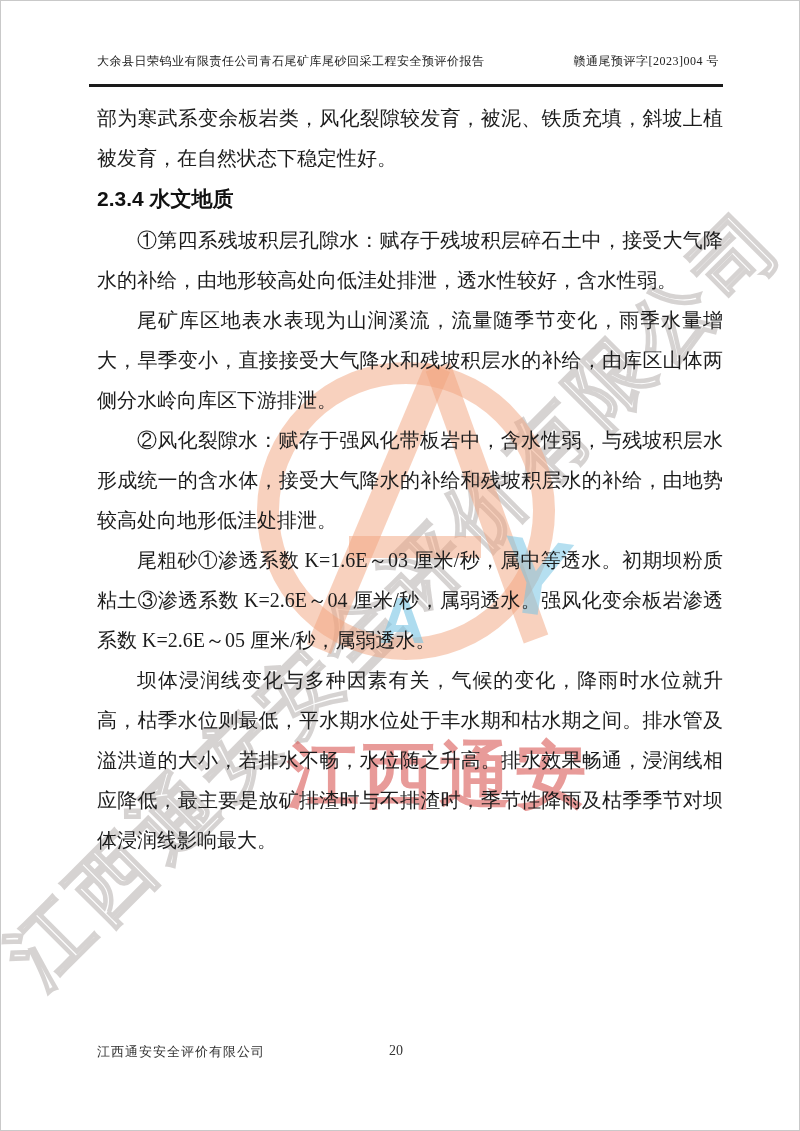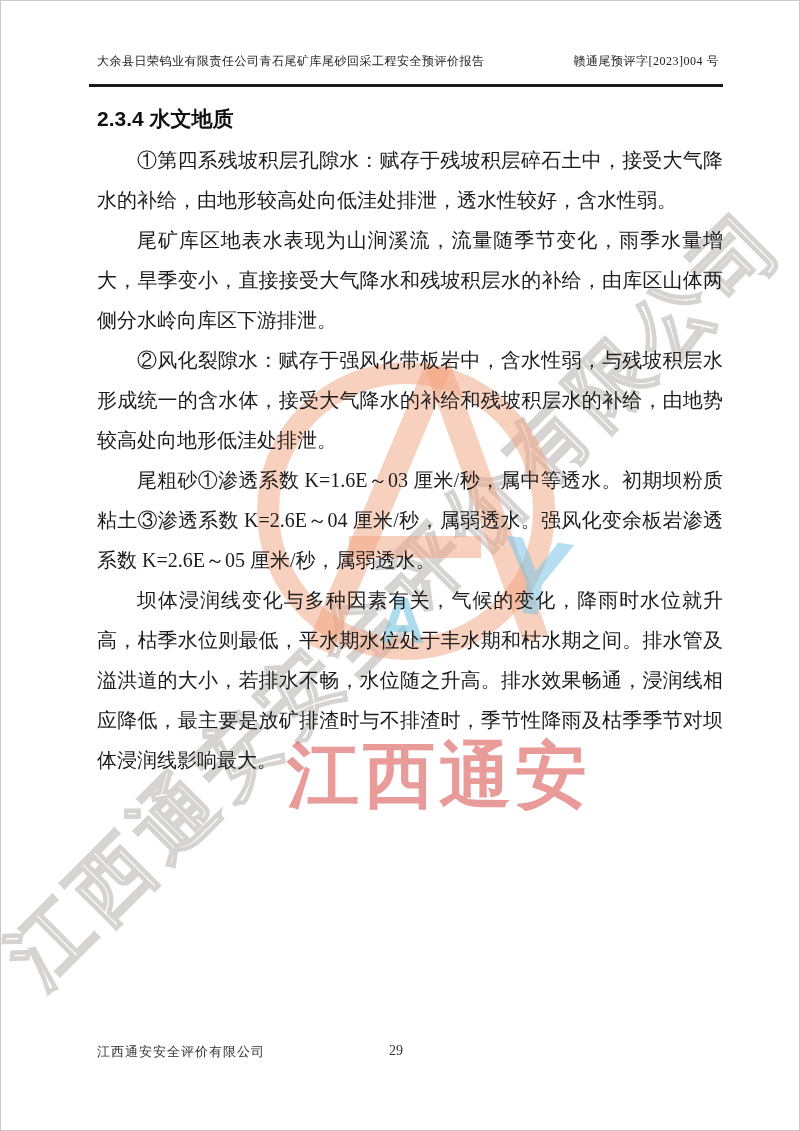--- a/index.html
+++ b/index.html
@@ -99,26 +99,27 @@
 
   <div class="wm wm-red">江西通安</div>
 
   <div class="hdr">
     <span>大余县日荣钨业有限责任公司青石尾矿库尾砂回采工程安全预评价报告</span>
     <span>赣通尾预评字[2023]004 号</span>
   </div>
   <div class="hdr-rule"></div>
 
   <div class="doc">
+      <p class="para">部为寒武系变余板岩类，风化裂隙较发育，被泥、铁质充填，斜坡上植被发育，在自然状态下稳定性好。</p>
       <h2 class="heading">2.3.4 水文地质</h2>
       <p class="para indent">①第四系残坡积层孔隙水：赋存于残坡积层碎石土中，接受大气降水的补给，由地形较高处向低洼处排泄，透水性较好，含水性弱。</p>
       <p class="para indent">尾矿库区地表水表现为山涧溪流，流量随季节变化，雨季水量增大，旱季变小，直接接受大气降水和残坡积层水的补给，由库区山体两侧分水岭向库区下游排泄。</p>
       <p class="para indent">②风化裂隙水：赋存于强风化带板岩中，含水性弱，与残坡积层水形成统一的含水体，接受大气降水的补给和残坡积层水的补给，由地势较高处向地形低洼处排泄。</p>
       <p class="para indent">尾粗砂①渗透系数 K=1.6E～03 厘米/秒，属中等透水。初期坝粉质粘土③渗透系数 K=2.6E～04 厘米/秒，属弱透水。强风化变余板岩渗透系数 K=2.6E～05 厘米/秒，属弱透水。</p>
       <p class="para indent">坝体浸润线变化与多种因素有关，气候的变化，降雨时水位就升高，枯季水位则最低，平水期水位处于丰水期和枯水期之间。排水管及溢洪道的大小，若排水不畅，水位随之升高。排水效果畅通，浸润线相应降低，最主要是放矿排渣时与不排渣时，季节性降雨及枯季季节对坝体浸润线影响最大。</p>
     </div>
 
   <div class="ftr">
     <span class="company">江西通安安全评价有限公司</span>
-    <span class="pageno">29</span>
+    <span class="pageno">20</span>
   </div>
 
 </div>
 
 </body></html>

